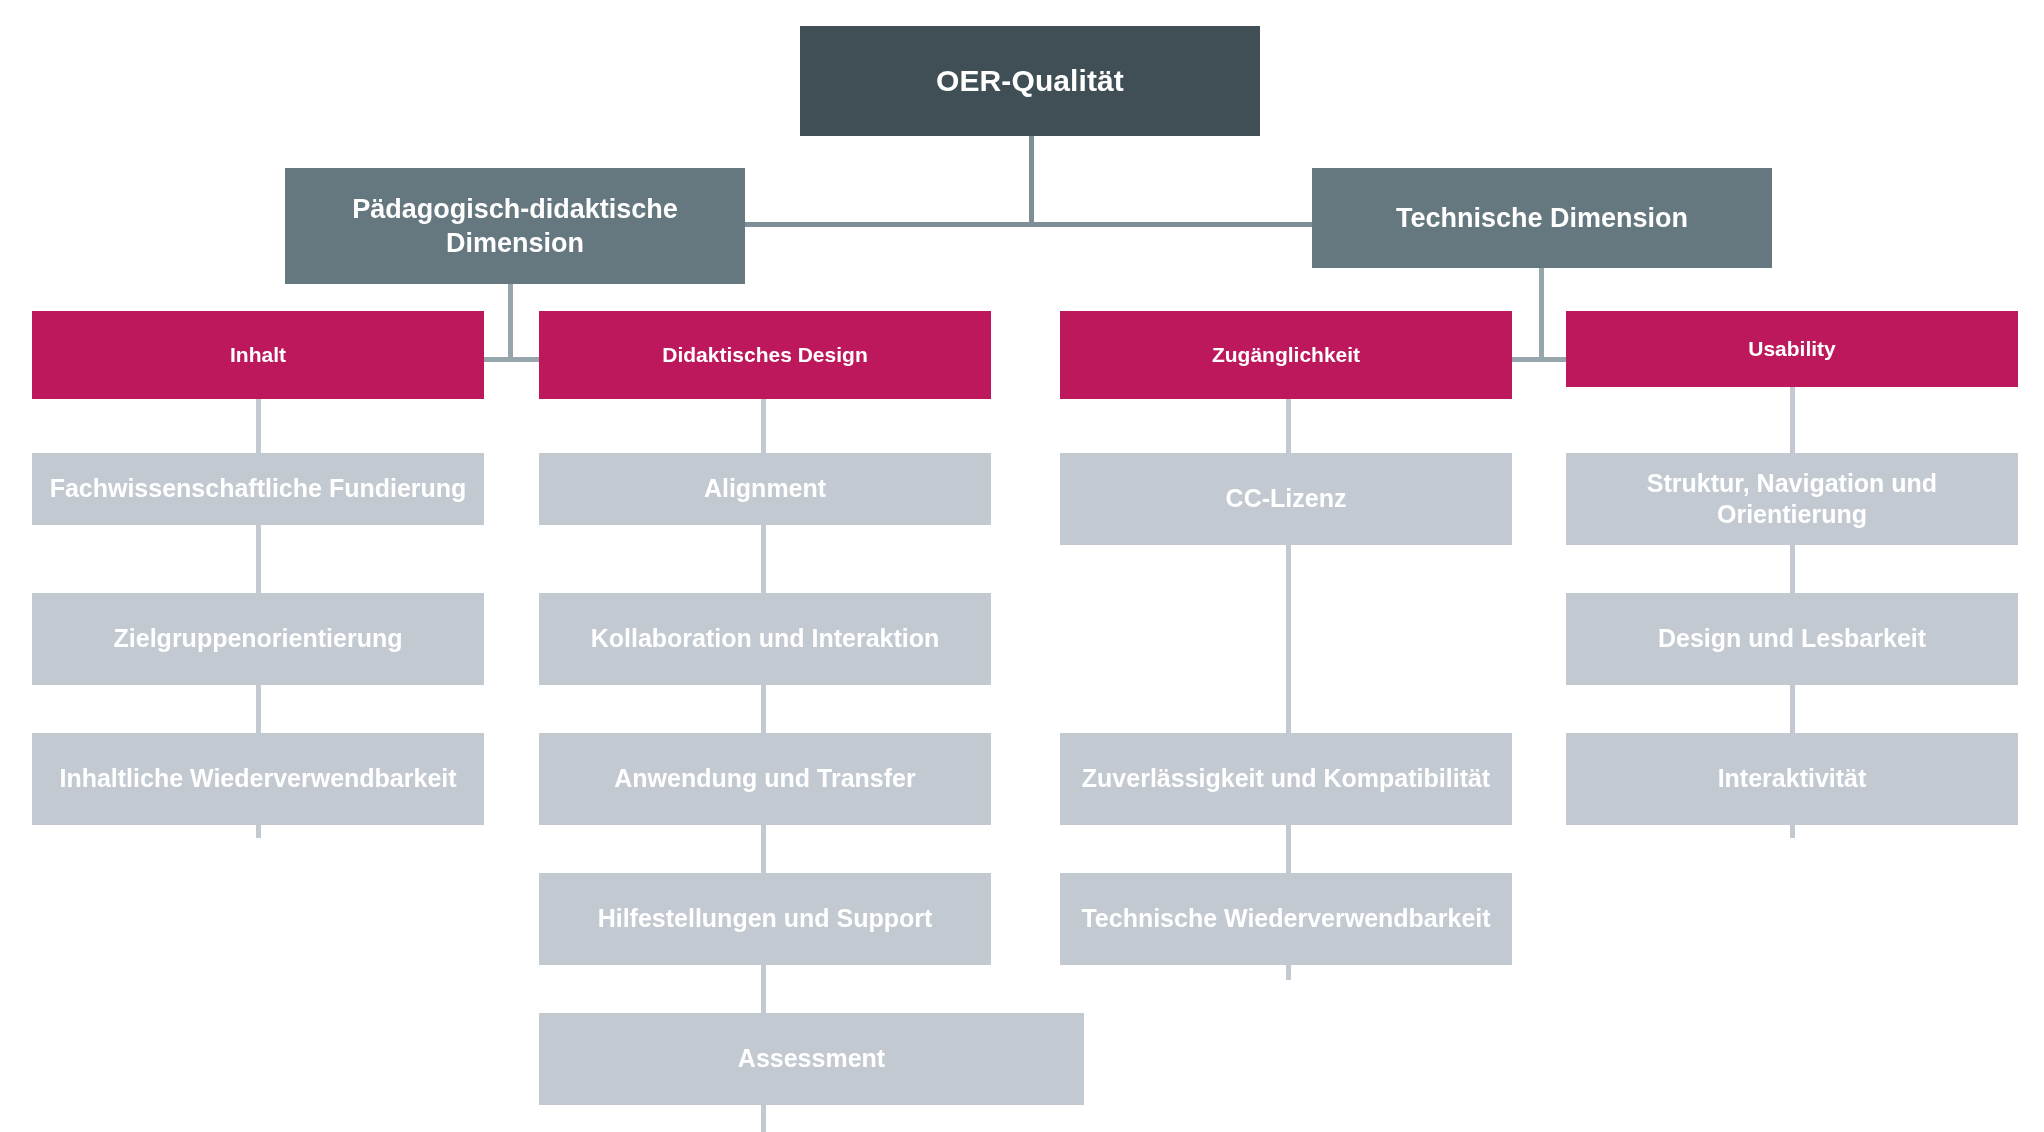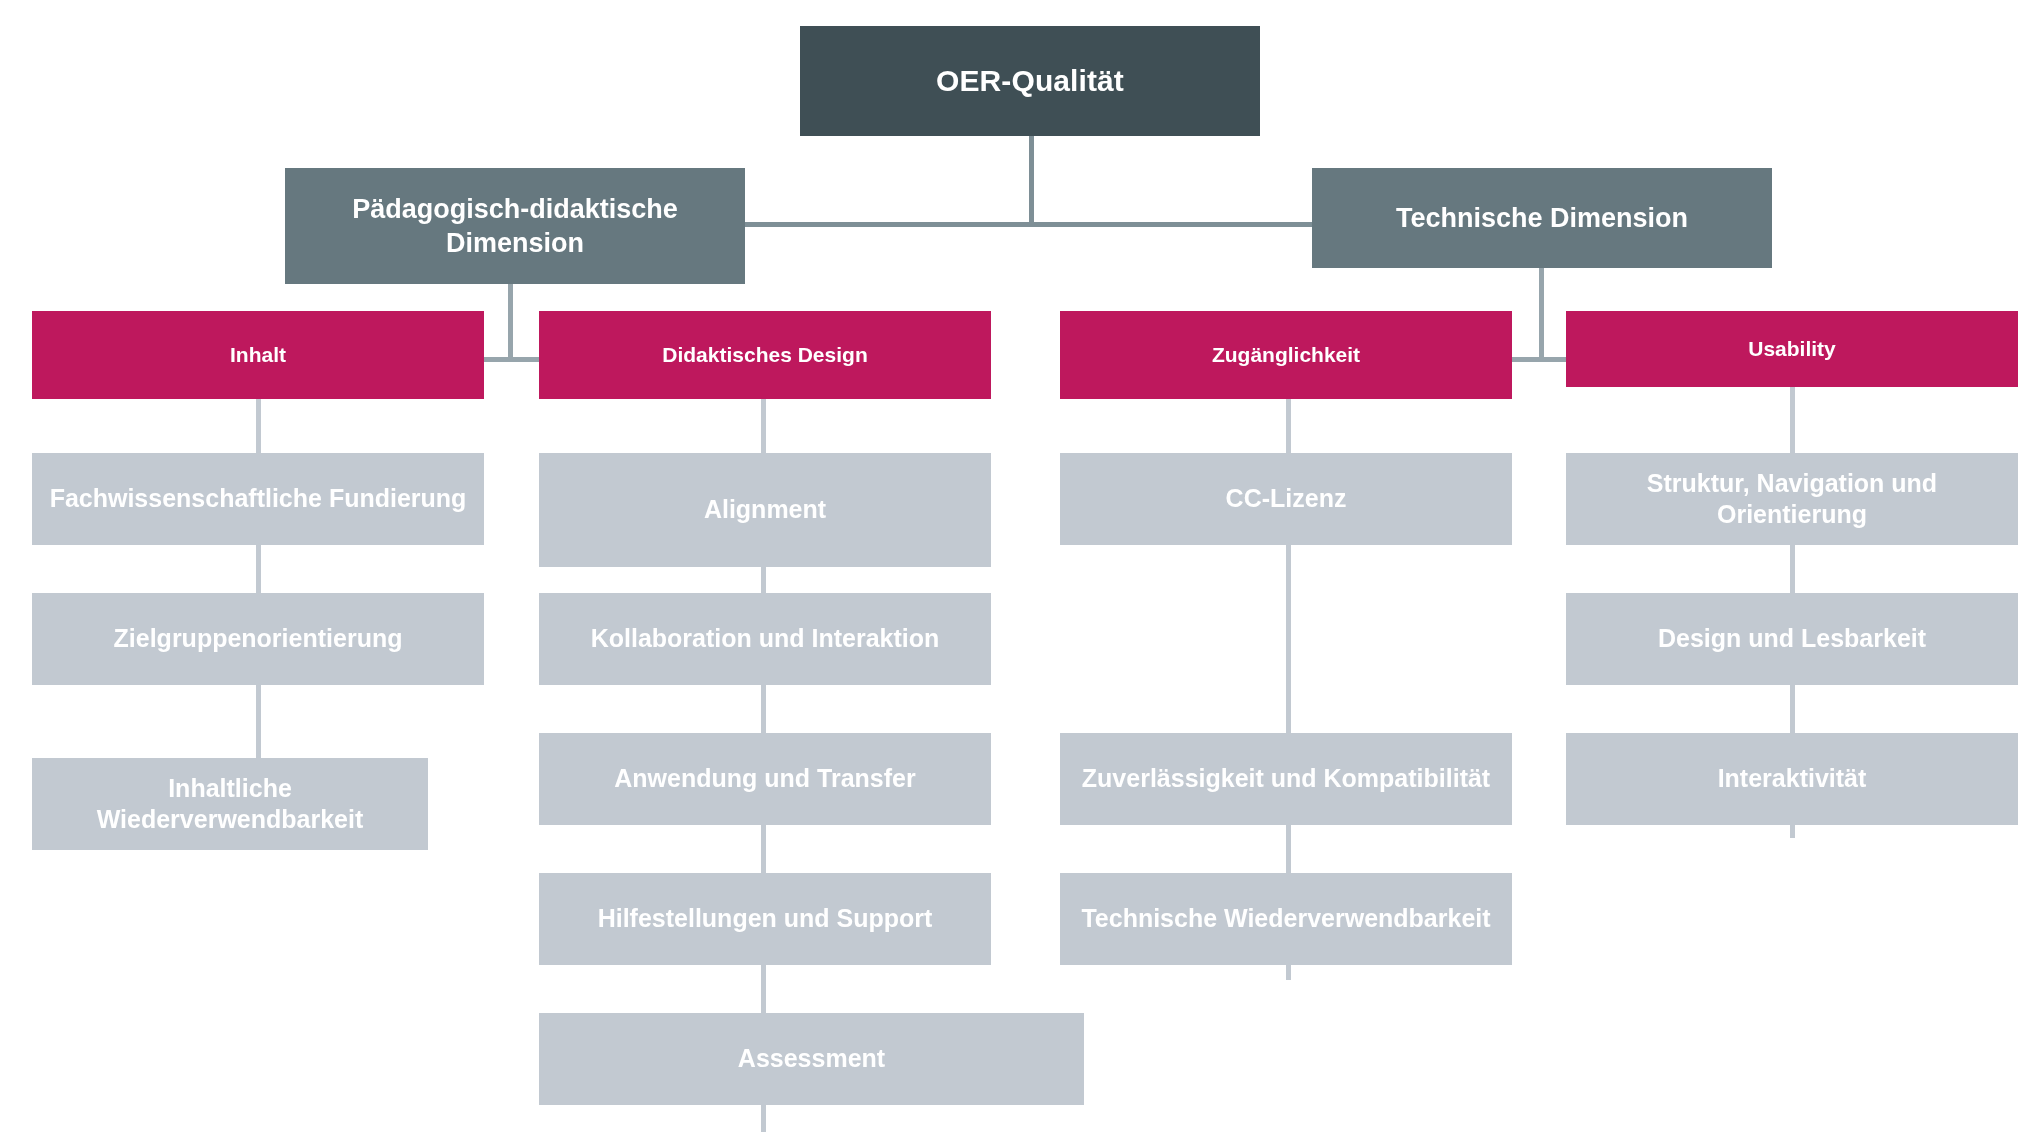--- a/index.html
+++ b/index.html
@@ -89,25 +89,25 @@
   <div class="node level-root" style="left:800px; top:26px; width:460px; height:110px;">OER-Qualität</div>
 
   <div class="node level-dim" style="left:285px; top:168px; width:460px; height:116px;">Pädagogisch-didaktische Dimension</div>
   <div class="node level-dim" style="left:1312px; top:168px; width:460px; height:100px;">Technische Dimension</div>
 
   <div class="node level-cat" style="left:32px; top:311px; width:452px; height:88px;">Inhalt</div>
   <div class="node level-cat" style="left:539px; top:311px; width:452px; height:88px;">Didaktisches Design</div>
   <div class="node level-cat" style="left:1060px; top:311px; width:452px; height:88px;">Zugänglichkeit</div>
   <div class="node level-cat" style="left:1566px; top:311px; width:452px; height:76px;">Usability</div>
 
-  <div class="node level-leaf" style="left:32px; top:453px; width:452px; height:92px;">Fachwissenschaftliche Fundierung</div>
+  <div class="node level-leaf" style="left:32px; top:453px; width:452px; height:72px;">Fachwissenschaftliche Fundierung</div>
   <div class="node level-leaf" style="left:32px; top:593px; width:452px; height:92px;">Zielgruppenorientierung</div>
-  <div class="node level-leaf" style="left:32px; top:733px; width:396px; height:92px;margin-top:25px;">Inhaltliche Wiederverwendbarkeit</div>
+  <div class="node level-leaf" style="left:32px; top:733px; width:452px; height:92px;">Inhaltliche Wiederverwendbarkeit</div>
 
-  <div class="node level-leaf" style="left:539px; top:453px; width:452px; height:114px;">Alignment</div>
+  <div class="node level-leaf" style="left:539px; top:453px; width:452px; height:72px;">Alignment</div>
   <div class="node level-leaf" style="left:539px; top:593px; width:452px; height:92px;">Kollaboration und Interaktion</div>
   <div class="node level-leaf" style="left:539px; top:733px; width:452px; height:92px;">Anwendung und Transfer</div>
   <div class="node level-leaf" style="left:539px; top:873px; width:452px; height:92px;">Hilfestellungen und Support</div>
   <div class="node level-leaf" style="left:539px; top:1013px; width:545px; height:92px;">Assessment</div>
 
   <div class="node level-leaf" style="left:1060px; top:453px; width:452px; height:92px;">CC-Lizenz</div>
   <div class="node level-leaf" style="left:1060px; top:733px; width:452px; height:92px;">Zuverlässigkeit und Kompatibilität</div>
   <div class="node level-leaf" style="left:1060px; top:873px; width:452px; height:92px;">Technische Wiederverwendbarkeit</div>
 
   <div class="node level-leaf" style="left:1566px; top:453px; width:452px; height:92px;">Struktur, Navigation und Orientierung</div>

